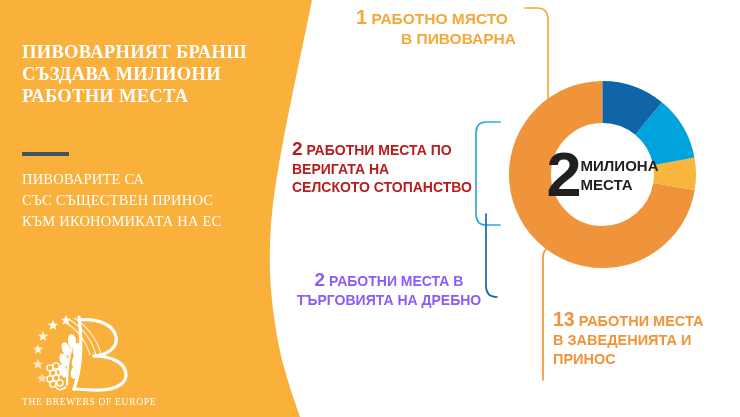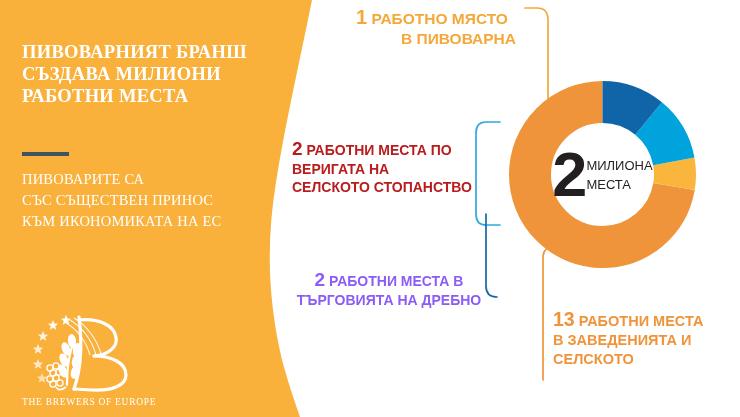--- a/index.html
+++ b/index.html
@@ -75,21 +75,21 @@
   #donut{position:absolute;left:505px;top:77px;width:195px;height:195px;}
   #donut svg{display:block;}
 
   #donut-center{
     position:absolute;left:505px;top:77px;width:195px;height:195px;
     display:flex;align-items:center;justify-content:center;
     pointer-events:none;
   }
   #donut-center-inner{display:flex;align-items:center;}
   #dc-num{font-size:63px;font-weight:bold;color:#231f20;line-height:55px;letter-spacing:-2px;}
-  #dc-lines{font-size:13px;font-weight:normal;color:#231f20;line-height:19.5px;padding-left:1px;padding-top:1px;}
+  #dc-lines{font-size:15px;font-weight:bold;color:#231f20;line-height:19.5px;padding-left:1px;padding-top:1px;}
   #dc-lines div{white-space:nowrap;}
 
   
   #connectors{position:absolute;left:0;top:0;width:740px;height:417px;pointer-events:none;}
 </style>
 </head>
 <body>
 
 <div id="stage">
 
@@ -213,16 +213,16 @@
   </div>
 
   <div class="callout" id="callout-retail">
     <div class="ln"><span class="num">2</span> <span>РАБОТНИ МЕСТА В</span></div>
     <div class="ln">ТЪРГОВИЯТА НА ДРЕБНО</div>
   </div>
 
   <div class="callout" id="callout-hospitality">
     <div class="ln"><span class="num">13</span> <span>РАБОТНИ МЕСТА</span></div>
     <div class="ln">В ЗАВЕДЕНИЯТА И</div>
-    <div class="ln">СЕЛСКОТО</div>
+    <div class="ln">ПРИНОС</div>
   </div>
 
 </div>
 
 </body></html>

